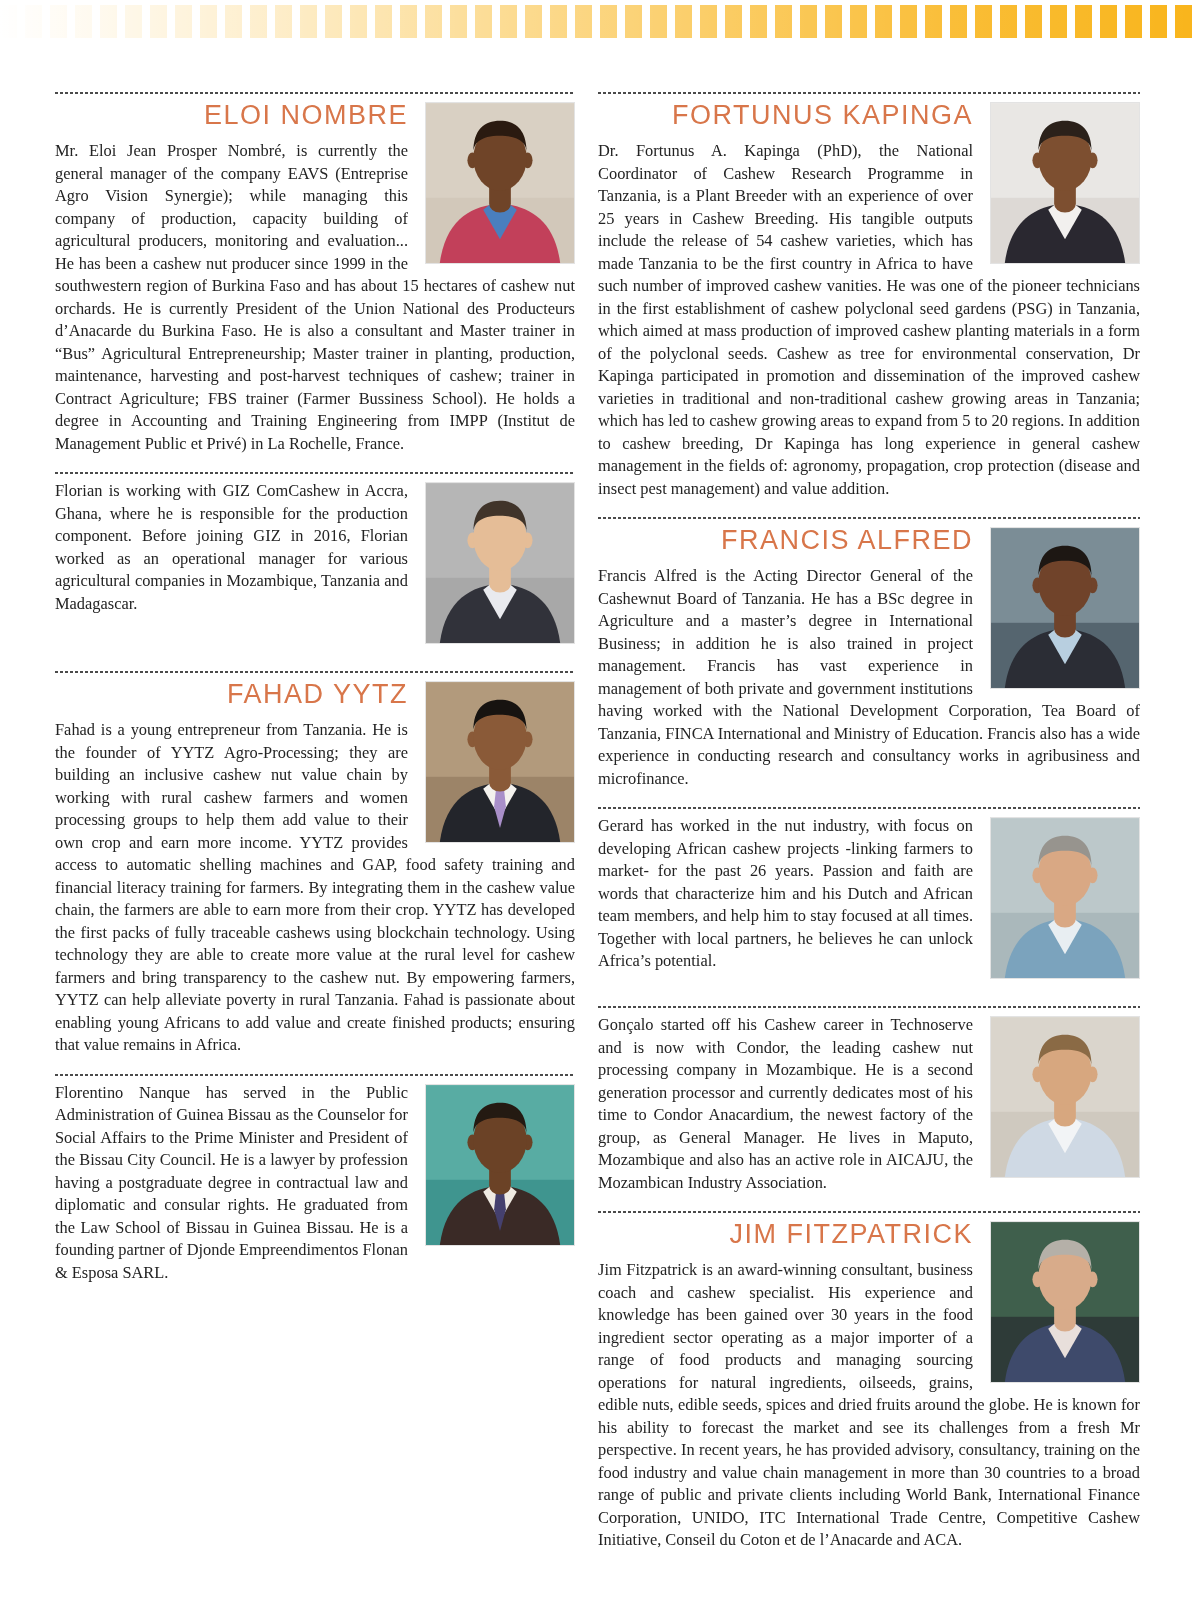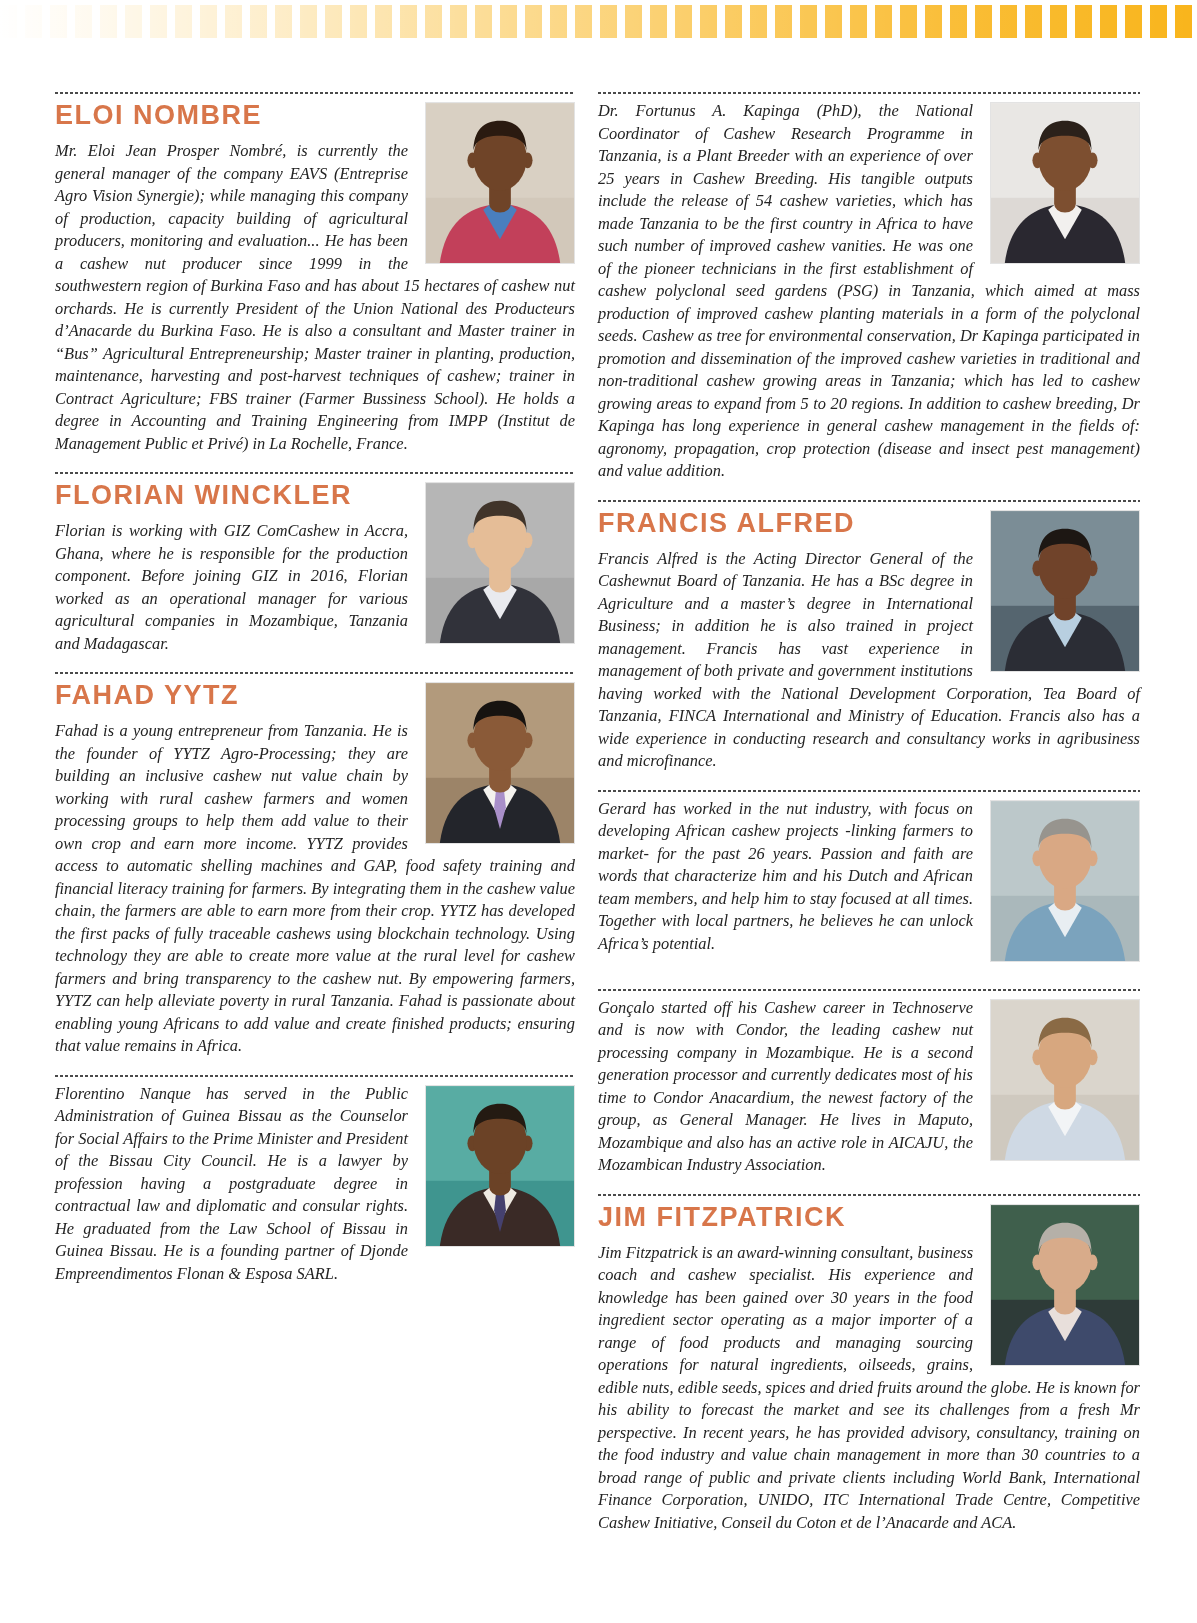--- a/index.html
+++ b/index.html
@@ -30,41 +30,41 @@
   .col{position:absolute;top:92px;}
   .col-left{left:55px;width:520px;}
   .col-right{left:598px;width:542px;}
   .section{display:flow-root;margin-bottom:17px;}
   .rule{
     height:2px;margin-bottom:6px;
     background:repeating-linear-gradient(90deg, var(--rule,#4a4a4a) 0 3px, transparent 3px 5px);
   }
   h2{
     font-family:"Liberation Sans", sans-serif;
-    font-weight:700;
+    font-weight:400;
     font-size:27px;
     letter-spacing:1.5px;
     color:var(--accent,#D8764A);
     margin:2px 0 9px 0;
+    text-align:right;
   }
   .photo{
     float:right;
     width:150px;height:162px;
     margin:2px 0 10px 17px;
     border:1px solid #e3e3e3;
     box-sizing:border-box;
     overflow:hidden;
   }
   .photo svg{display:block;width:100%;height:100%;}
   p.bio{
     margin:0;
     font-size:16.4px;
     line-height:22.5px;
     text-align:justify;
-    font-style:italic;
   }
 </style>
 </head>
 <body>
 
 <div class="page">
   <div class="top-stripes">
     <div class="fade"></div>
   </div>
 
@@ -97,21 +97,20 @@
     <path d="M14,162 C20,118 46,104 75,102 C104,104 130,118 136,162 Z" fill="var(--suit,#333)"></path>
     <path d="M58,108 L75,138 L92,108 L83,101 L67,101 Z" fill="var(--shirt,#f2f2f2)"></path>
     <path d="M71,108 L79,108 L81,126 L75,148 L69,126 Z" fill="var(--tie,transparent)"></path>
     <path d="M64,80 h22 v22 a11,9 0 0 1 -22,0 Z" fill="var(--skin,#caa)"></path>
     <ellipse cx="47" cy="58" rx="5" ry="8" fill="var(--skin,#caa)"></ellipse>
     <ellipse cx="103" cy="58" rx="5" ry="8" fill="var(--skin,#caa)"></ellipse>
     <ellipse cx="75" cy="56" rx="27" ry="33" fill="var(--skin,#caa)"></ellipse>
     <path d="M48,50 C48,27 59,18 75,18 C91,18 102,27 102,50 C102,41 95,33 75,33 C55,33 48,41 48,50 Z" fill="var(--hair,#222)"></path>
   </svg>
 </div>
-      <h2>FLORIAN WINCKLER</h2>
       <p class="bio">Florian is working with GIZ ComCashew in Accra, Ghana, where he is responsible for the production component. Before joining GIZ in 2016, Florian worked as an operational manager for various agricultural companies in Mozambique, Tanzania and Madagascar.</p>
     </section>
     <section class="section">
       <div class="rule"></div>
       <div class="photo" title="portrait of young man in dark suit with purple tie, blurred warm background" style="--bg: #b29a7c; --bg2: #9c8468; --suit: #23252b; --shirt: #f4f2ee; --tie: #a98fc9; --skin: #8a5a38; --hair: #171310;">
   <svg viewBox="0 0 150 162" xmlns="http://www.w3.org/2000/svg">
     <rect x="0" y="0" width="150" height="162" fill="var(--bg,#cccccc)"></rect>
     <rect x="0" y="96" width="150" height="66" fill="var(--bg2,var(--bg,#bbbbbb))"></rect>
     <path d="M14,162 C20,118 46,104 75,102 C104,104 130,118 136,162 Z" fill="var(--suit,#333)"></path>
     <path d="M58,108 L75,138 L92,108 L83,101 L67,101 Z" fill="var(--shirt,#f2f2f2)"></path>
@@ -156,20 +155,21 @@
     <path d="M14,162 C20,118 46,104 75,102 C104,104 130,118 136,162 Z" fill="var(--suit,#333)"></path>
     <path d="M58,108 L75,138 L92,108 L83,101 L67,101 Z" fill="var(--shirt,#f2f2f2)"></path>
     <path d="M71,108 L79,108 L81,126 L75,148 L69,126 Z" fill="var(--tie,transparent)"></path>
     <path d="M64,80 h22 v22 a11,9 0 0 1 -22,0 Z" fill="var(--skin,#caa)"></path>
     <ellipse cx="47" cy="58" rx="5" ry="8" fill="var(--skin,#caa)"></ellipse>
     <ellipse cx="103" cy="58" rx="5" ry="8" fill="var(--skin,#caa)"></ellipse>
     <ellipse cx="75" cy="56" rx="27" ry="33" fill="var(--skin,#caa)"></ellipse>
     <path d="M48,50 C48,27 59,18 75,18 C91,18 102,27 102,50 C102,41 95,33 75,33 C55,33 48,41 48,50 Z" fill="var(--hair,#222)"></path>
   </svg>
 </div>
+      <h2>FORTUNUS KAPINGA</h2>
       <p class="bio">Dr. Fortunus A. Kapinga (PhD), the National Coordinator of Cashew Research Programme in Tanzania, is a Plant Breeder with an experience of over 25 years in Cashew Breeding. His tangible outputs include the release of 54 cashew varieties, which has made Tanzania to be the first country in Africa to have such number of improved cashew vanities. He was one of the pioneer technicians in the first establishment of cashew polyclonal seed gardens (PSG) in Tanzania, which aimed at mass production of improved cashew planting materials in a form of the polyclonal seeds. Cashew as tree for environmental conservation, Dr Kapinga participated in promotion and dissemination of the improved cashew varieties in traditional and non-traditional cashew growing areas in Tanzania; which has led to cashew growing areas to expand from 5 to 20 regions. In addition to cashew breeding, Dr Kapinga has long experience in general cashew management in the fields of: agronomy, propagation, crop protection (disease and insect pest management) and value addition.</p>
     </section>
     <section class="section">
       <div class="rule"></div>
       <div class="photo" title="portrait of man in dark blazer and light blue shirt in front of buildings" style="--bg: #7b8d96; --bg2: #55656f; --suit: #2b2d35; --shirt: #b8cfe0; --skin: #70432a; --hair: #1d1713;">
   <svg viewBox="0 0 150 162" xmlns="http://www.w3.org/2000/svg">
     <rect x="0" y="0" width="150" height="162" fill="var(--bg,#cccccc)"></rect>
     <rect x="0" y="96" width="150" height="66" fill="var(--bg2,var(--bg,#bbbbbb))"></rect>
     <path d="M14,162 C20,118 46,104 75,102 C104,104 130,118 136,162 Z" fill="var(--suit,#333)"></path>
     <path d="M58,108 L75,138 L92,108 L83,101 L67,101 Z" fill="var(--shirt,#f2f2f2)"></path>

